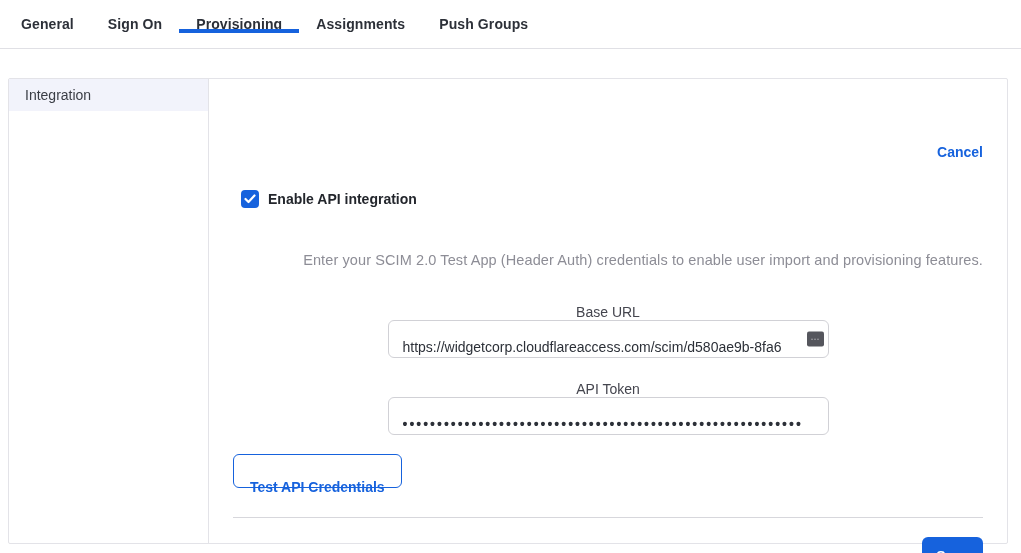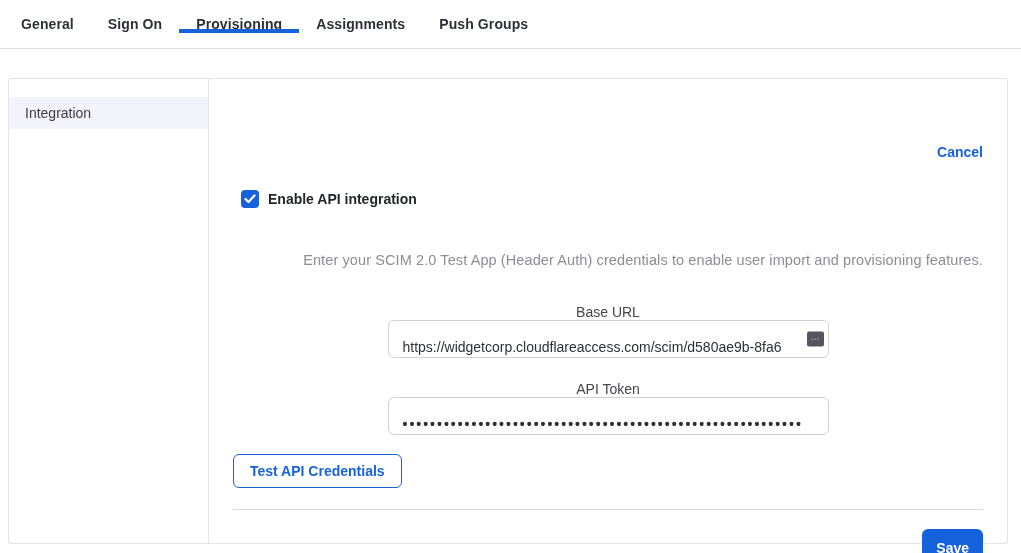--- a/index.html
+++ b/index.html
@@ -18,21 +18,21 @@
   
   .panel { margin: 29px 13px 0 8px; width: 1000px; height: 466px;
     border: 1px solid #e3e3e8; border-radius: 2px; display: flex; background: #fff; }
 
   
   .sidebar { width: 200px; border-right: 1px solid #e3e3e8; flex: none; }
   .sidebar-header { height: 33px; line-height: 33px; padding-left: 16px;
     font-size: 14px; font-weight: bold; color: #23262c; }
   .sidebar-item { height: 32px; line-height: 32px; padding-left: 16px;
     font-size: 14px; color: #3a3d45; cursor: pointer; }
-  .sidebar-item.selected { background: #f2f3fb; margin-top: 18px; }
+  .sidebar-item.selected { background: #f2f3fb; }
 
   
   .main { flex: 1; padding: 0 24px; position: relative; }
   .cancel-row { margin-top: 64px; text-align: right; height: 17px; }
   .cancel-link { color: #1662dd; font-size: 14px; font-weight: bold;
     text-decoration: none; cursor: pointer; }
 
   .checkbox-row { margin-top: 30px; display: flex; align-items: center; padding-left: 8px; }
   .checkbox { width: 18px; height: 18px; border-radius: 4px; background: #1662dd;
     display: flex; align-items: center; justify-content: center; cursor: pointer;
@@ -53,21 +53,21 @@
     border-radius: 6px; background: #fff; padding: 16px 22px 0 14px;
     font-family: "Liberation Sans", sans-serif; font-size: 14px; color: #2c3038;
     outline: none; white-space: nowrap; overflow: hidden; text-overflow: clip; }
   .text-input.token { letter-spacing: 2px; font-weight: bold; padding-right: 10px; }
   .overflow-badge { position: absolute; right: 5px; top: 50%;
     transform: translateY(-50%); width: 17px; height: 15px; background: #55565d;
     border-radius: 2px; color: #d9d9de; font-size: 9px; line-height: 15px;
     text-align: center; pointer-events: none; }
 
   .test-btn-row { margin-top: 19px; }
-  .test-btn { display: inline-block; height: 34px; padding: 0 16px;
+  .test-btn { display: inline-block; height: 34px; padding: 16px 16px;
     background: #ffffff; border: 1px solid #1662dd; border-radius: 6px;
     color: #1662dd; font-family: "Liberation Sans", sans-serif; font-size: 14px;
     font-weight: bold; line-height: 32px; cursor: pointer; }
 
   .divider { margin-top: 21px; border-top: 1px solid #d7d7dc; height: 0; }
 
   .save-row { margin-top: 19px; text-align: right; }
   .save-btn { display: inline-block; height: 38px; padding: 0 14px;
     background: #1662dd; border: none; border-radius: 6px; color: #ffffff;
     font-family: "Liberation Sans", sans-serif; font-size: 14px; font-weight: bold;

